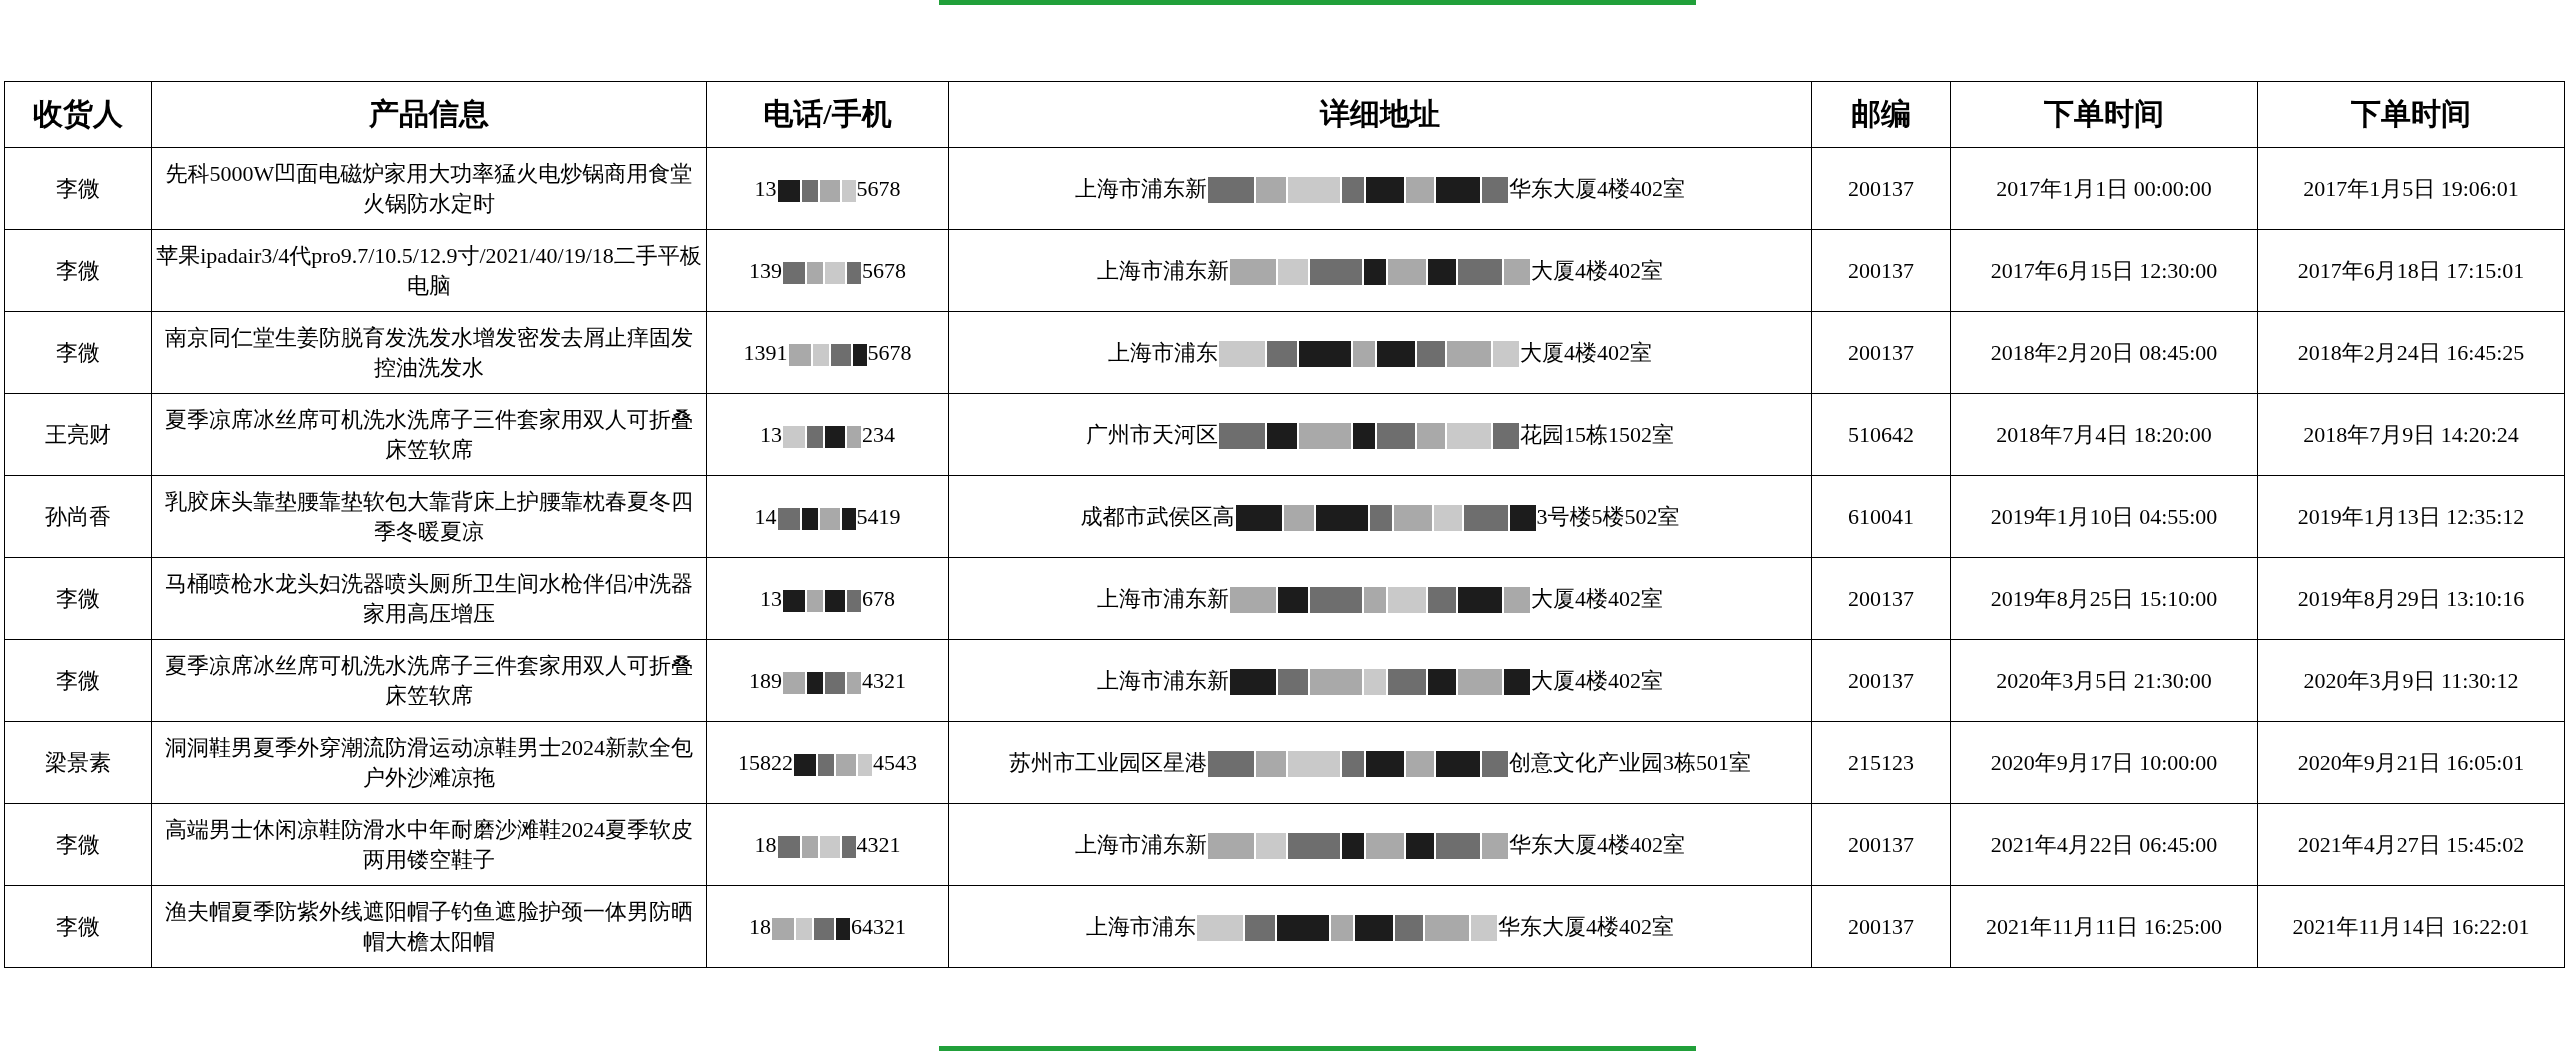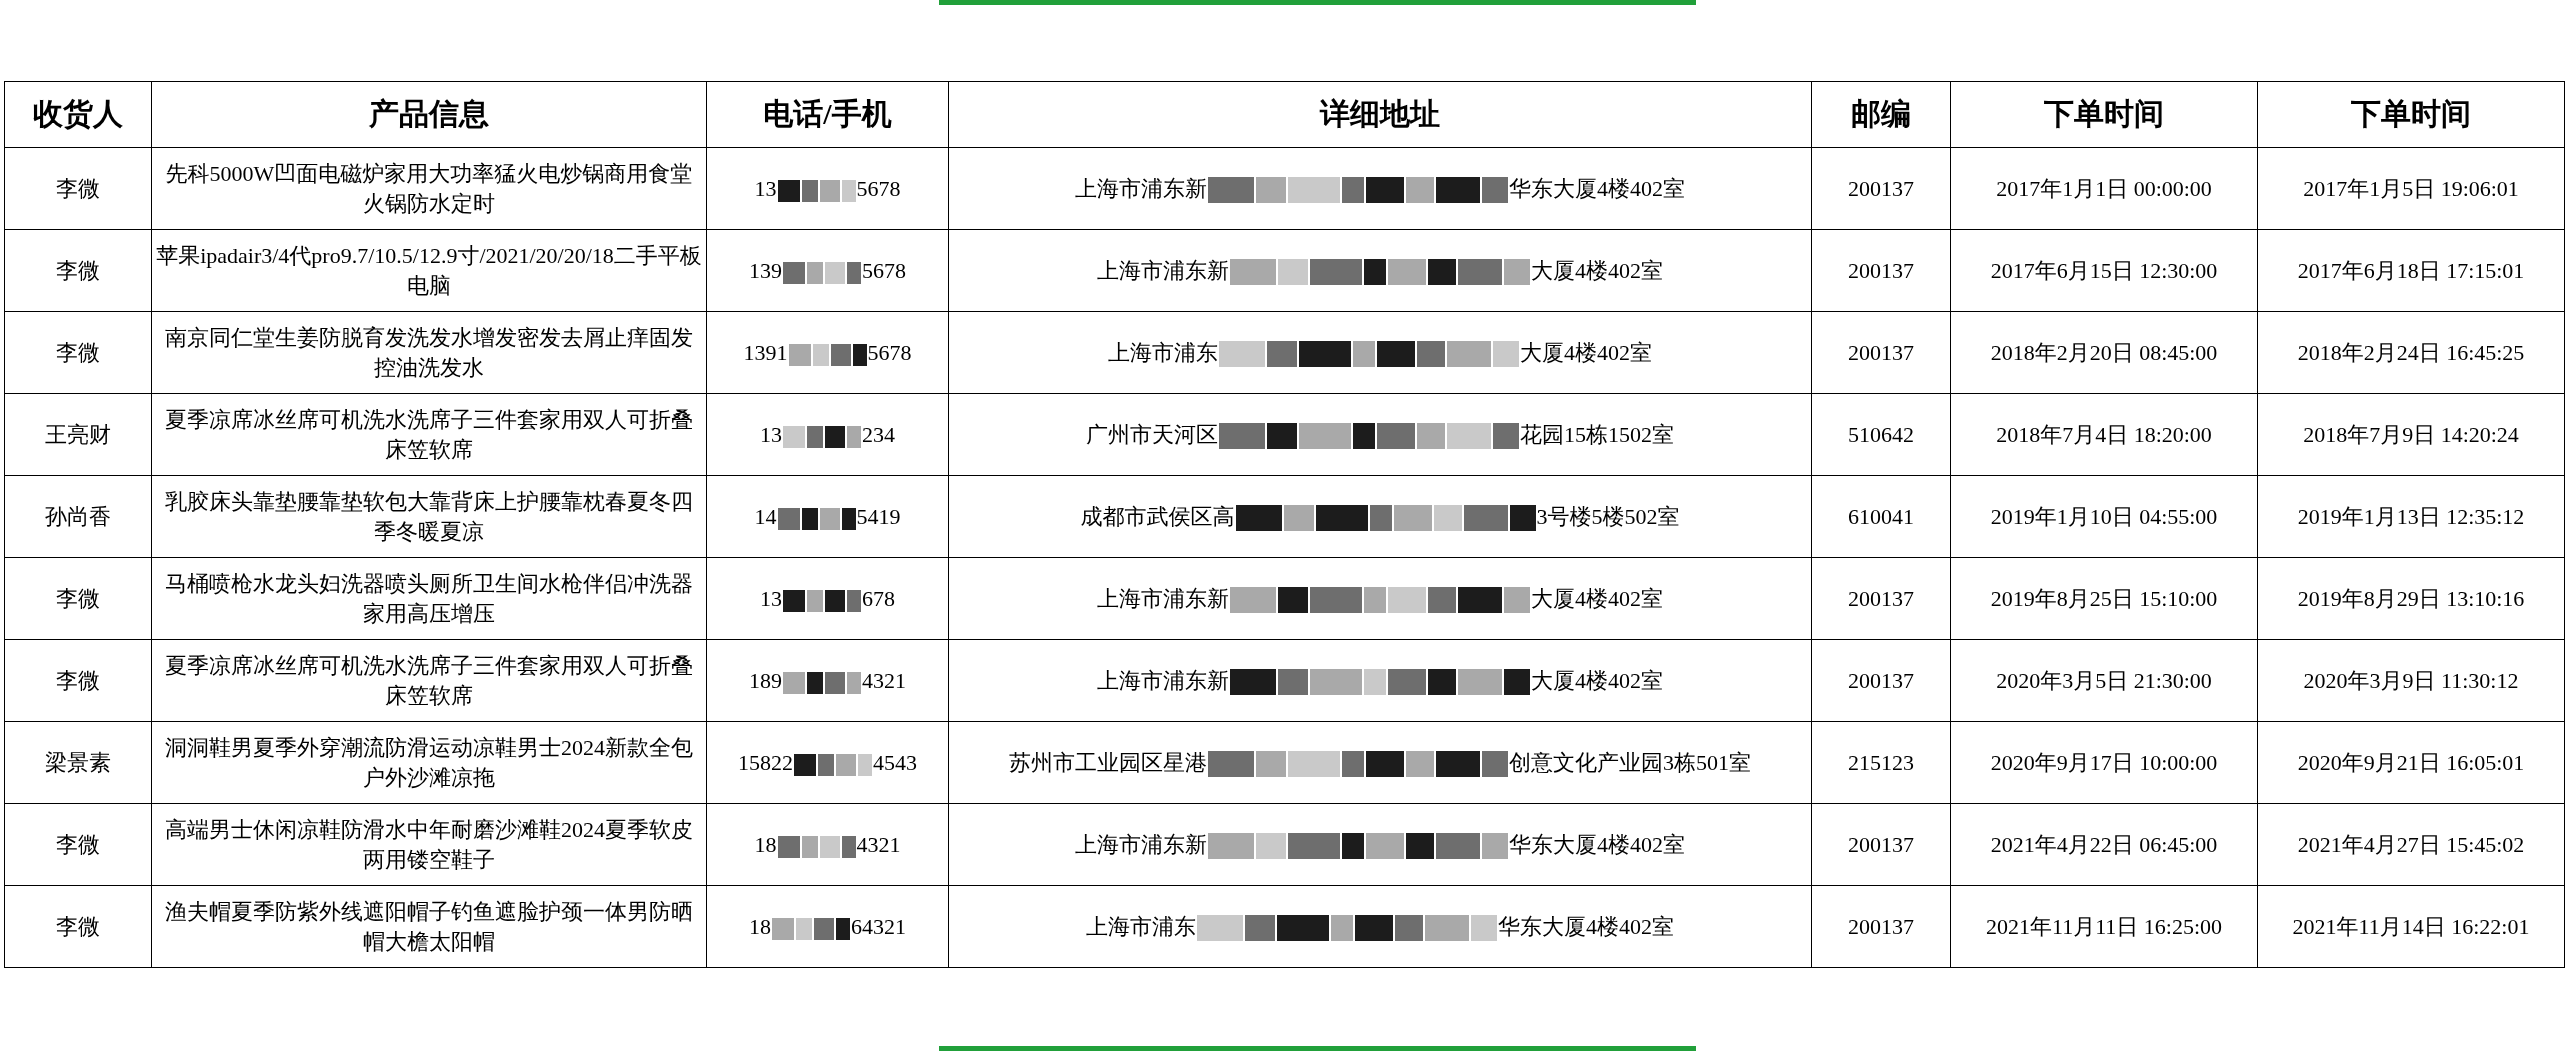--- a/index.html
+++ b/index.html
@@ -169,21 +169,21 @@
               <span class="blk light" style="width: 28px;"></span>
               <span class="blk dark" style="width: 44px;"></span>
               <span class="blk mid" style="width: 26px;"></span>
             </span>华东大厦4楼402室</td>
           <td class="zip">200137</td>
           <td class="date">2017年1月1日 00:00:00</td>
           <td class="date">2017年1月5日 19:06:01</td>
         </tr>
         <tr>
           <td>李微</td>
-          <td class="prod">苹果ipadair3/4代pro9.7/10.5/12.9寸/2021/20/20/18二手平板电脑</td>
+          <td class="prod">苹果ipadair3/4代pro9.7/10.5/12.9寸/2021/40/19/18二手平板电脑</td>
           <td class="phone">139<span class="red-wrap">
               <span class="blk mid" style="width: 22px;"></span>
               <span class="blk light" style="width: 16px;"></span>
               <span class="blk pale" style="width: 20px;"></span>
               <span class="blk mid" style="width: 14px;"></span>
             </span>5678</td>
           <td class="addr">上海市浦东新<span class="red-wrap">
               <span class="blk light" style="width: 46px;"></span>
               <span class="blk pale" style="width: 30px;"></span>
               <span class="blk mid" style="width: 52px;"></span>

